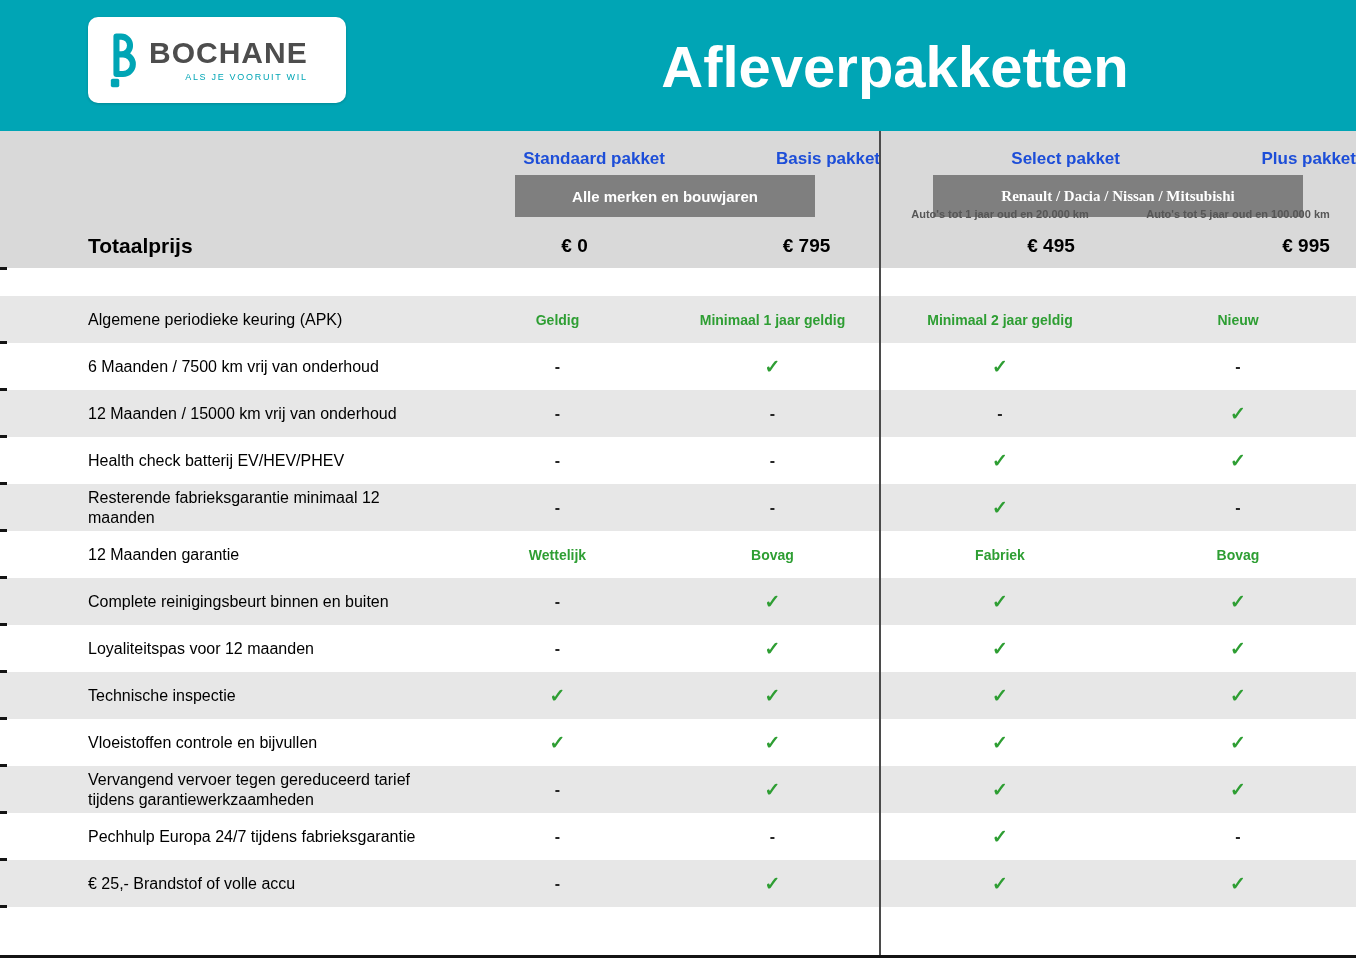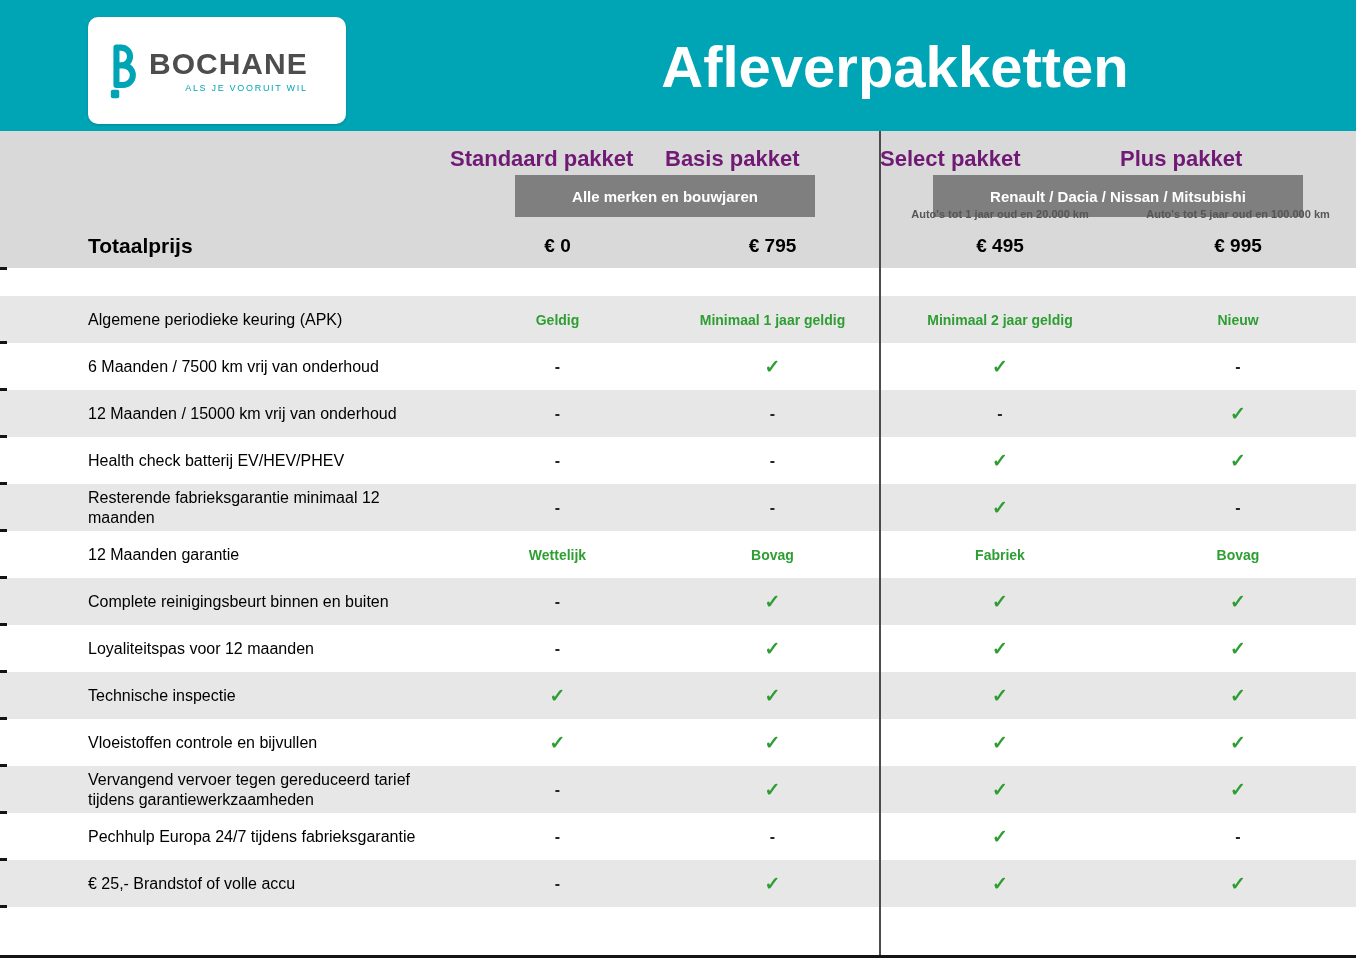--- a/index.html
+++ b/index.html
@@ -14,21 +14,21 @@
   body {
     font-family:"Liberation Sans", sans-serif;
     background:#ffffff;
     position:relative;
     overflow:hidden;
   }
 
   
   .banner { height:131px; background:var(--teal); position:relative; }
   .logo-card {
-    position:absolute; left:88px; top:17px; width:258px; height:107px;
+    position:absolute; left:88px; top:17px; width:258px; height:86px;
     background:#fff; border-radius:10px;
     display:flex; align-items:center; gap:9px;
     padding:0 14px 0 18px;
     box-shadow:0 1px 3px rgba(0,0,0,.18);
   }
   .logo-icon svg { display:block; }
   .logo-icon .stroke { stroke:var(--teal); }
   .logo-icon .fill { fill:var(--teal); }
   .logo-text { display:flex; flex-direction:column; }
   .brand { font-size:30px; font-weight:bold; color:#4d4d4d; letter-spacing:1px; line-height:1; }
@@ -37,36 +37,36 @@
     position:absolute; left:895px; top:50%; transform:translate(-50%,-50%);
     font-size:58px; font-weight:bold; color:#fff; white-space:nowrap;
   }
 
   
   .grid { display:grid; grid-template-columns:450px 215px 215px 240px 236px; }
 
   
   .table-head { background:var(--header_gray); height:137px; position:relative; padding-top:12px; }
   .head-titles { height:32px; align-items:center; }
-  .col-title { text-align:left; font-weight:bold; font-size:22px; color:#701a75; }
+  .col-title { text-align:right; font-weight:bold; font-size:17px; color:#1d4ed8; }
   .head-badges { height:28px; align-items:center; }
   .badge-area { display:flex; justify-content:center; }
   .badge-area.left { grid-column:2 / 4; }
-  .badge-area.right { grid-column:4 / 6; }
+  .badge-area.right { grid-column:4 / 6;font-family:Liberation Serif, serif; }
   .badge {
     background:var(--badge_gray); color:#fff; font-weight:bold; font-size:15px;
     height:42px; display:flex; align-items:center; justify-content:center;
   }
   .badge.b-left { width:300px; }
   .badge.b-right { width:370px; }
   .head-notes { height:22px; align-items:center; }
   .note { text-align:center; font-size:11px; font-weight:bold; color:#565656; }
   .note.n-select { grid-column:4; }
   .note.n-plus { grid-column:5; }
-  .price-row { height:42px; align-items:center; }
+  .price-row { height:42px; align-items:center;gap:17px; }
   .cell-label { padding-left:88px; padding-right:10px; }
   .total-label { font-size:21px; font-weight:bold; color:#000; }
   .price { text-align:center; font-size:19px; font-weight:bold; color:#000; }
 
   
   .rows { margin-top:28px; }
   .frow { min-height:47px; align-items:center; position:relative; }
   .frow:nth-child(odd) { background:var(--row_gray); }
   .frow::after, .table-head::after {
     content:""; position:absolute; left:0; bottom:-1px;

